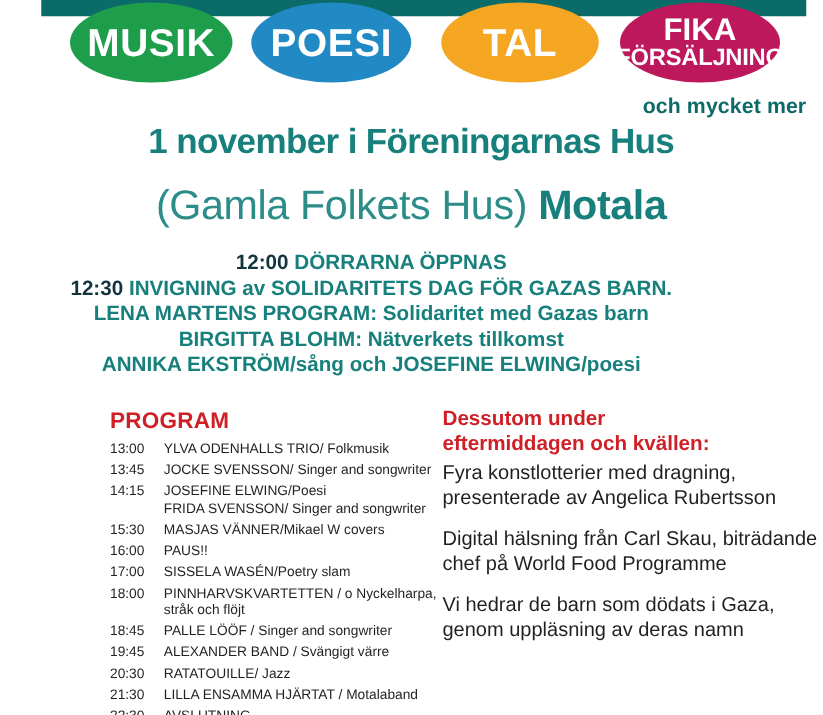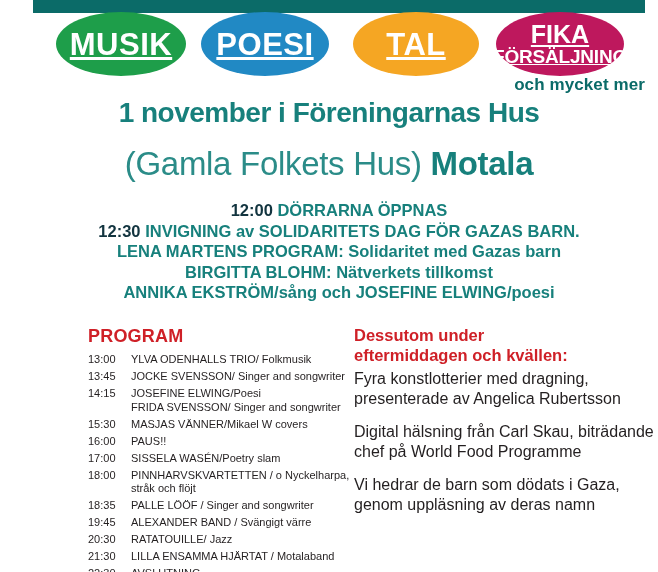--- a/index.html
+++ b/index.html
@@ -28,32 +28,31 @@
   
   .ellipse-row {
     position: absolute;
     left: 0;
     top: 2px;
     width: 658px;
     height: 66px;
   }
   .cat-ellipse {
     position: absolute;
-    top: 10px;
+    top: 0;
     height: 64px;
     border-radius: 50%;
     display: flex;
     flex-direction: column;
     align-items: center;
     justify-content: center;
     color: #ffffff;
     font-weight: bold;
     line-height: 1.0;
     text-align: left;
-    text-decoration: underline;
   }
   .cat-musik {
     left: 56px;
     width: 130px;
     background: #1e9e4a;
     font-size: 31px;
     letter-spacing: 0.5px;
   }
   .cat-poesi {
     left: 201px;
@@ -122,21 +121,20 @@
     color: #17807c;
   }
 
   
   .opening {
     position: absolute;
     left: 0;
     top: 200px;
     width: 594px;
     text-align: center;
-    padding-left: 42px;
   }
   .opening-line {
     color: #17807c;
     font-size: 16.5px;
     font-weight: bold;
     line-height: 20.5px;
     white-space: nowrap;
   }
   .opening-line .t {
     color: #12343f;
@@ -294,21 +292,21 @@
       <div class="prog-desc">SISSELA WASÉN/Poetry slam</div>
     </div>
     <div class="prog-row">
       <div class="prog-time">18:00</div>
       <div class="prog-desc">
         <span>PINNHARVSKVARTETTEN / o Nyckelharpa,</span>
         <span class="sub">stråk och flöjt</span>
       </div>
     </div>
     <div class="prog-row">
-      <div class="prog-time">18:35</div>
+      <div class="prog-time">18:45</div>
       <div class="prog-desc">PALLE LÖÖF / Singer and songwriter</div>
     </div>
     <div class="prog-row">
       <div class="prog-time">19:45</div>
       <div class="prog-desc">ALEXANDER BAND / Svängigt värre</div>
     </div>
     <div class="prog-row">
       <div class="prog-time">20:30</div>
       <div class="prog-desc">RATATOUILLE/ Jazz</div>
     </div>

